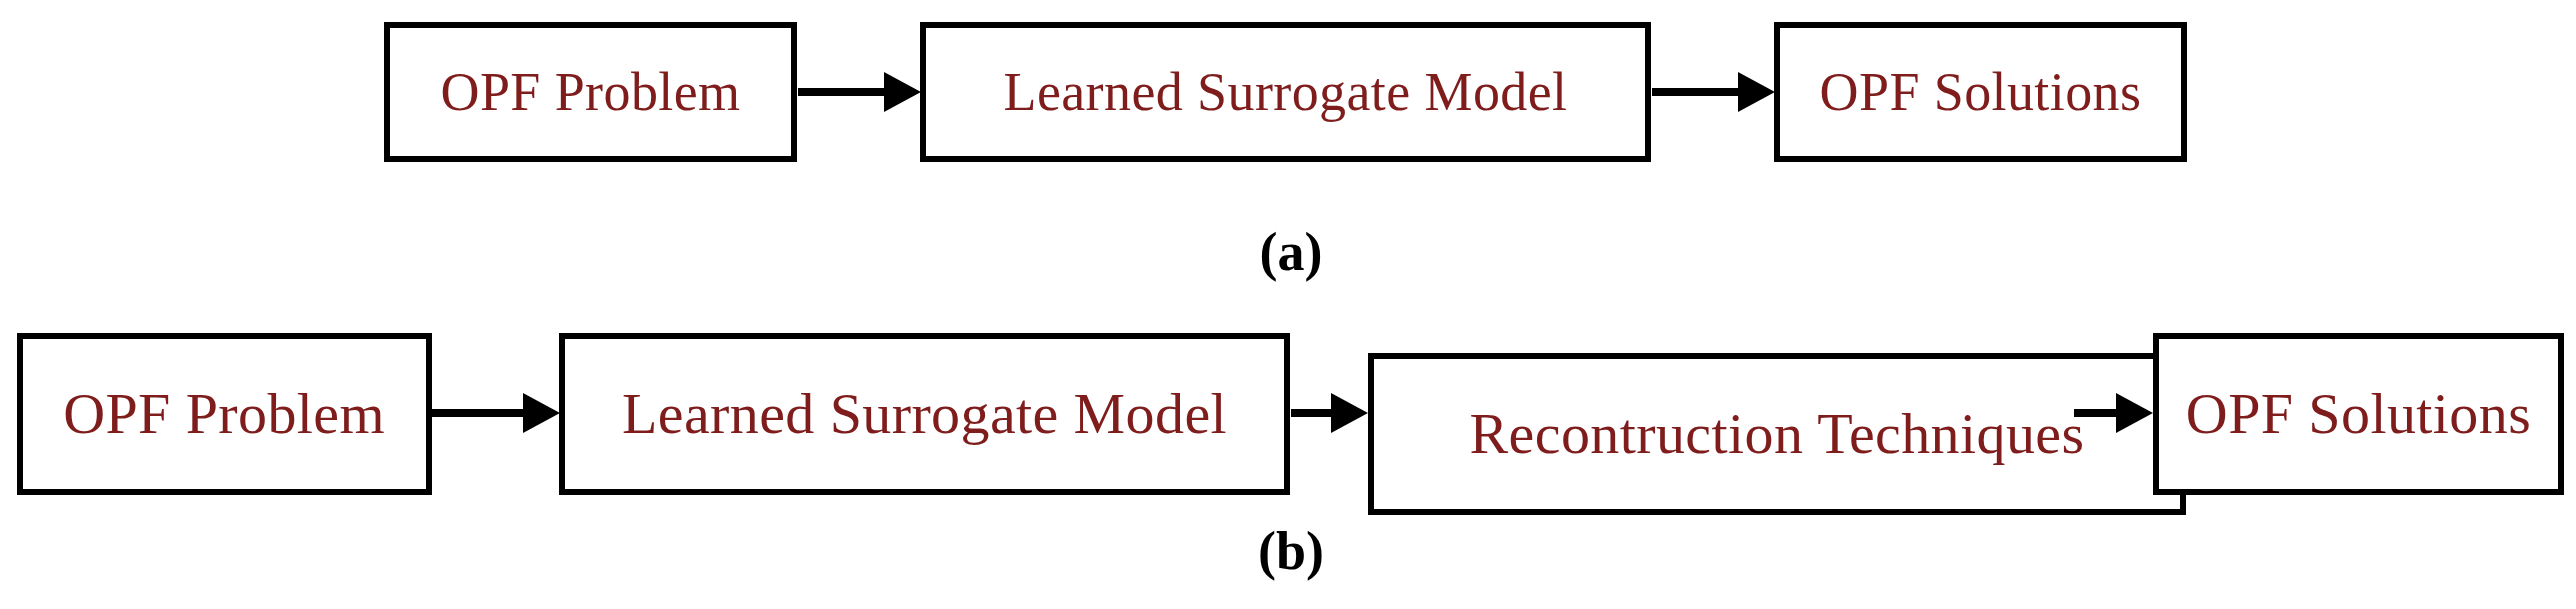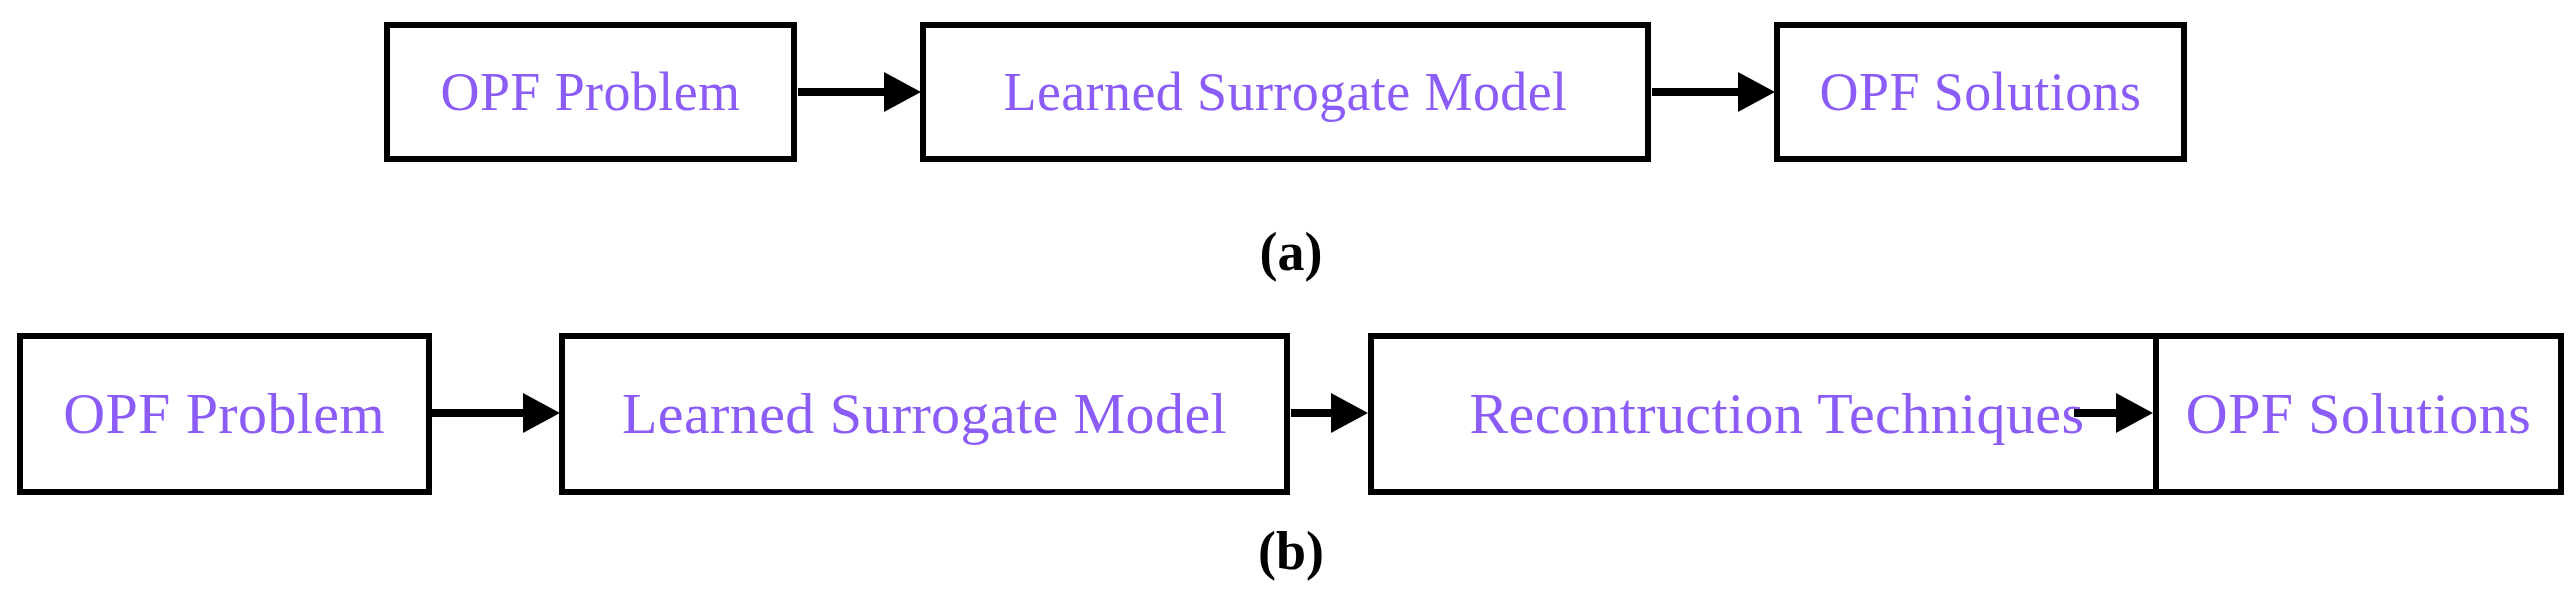--- a/index.html
+++ b/index.html
@@ -27,39 +27,39 @@
     align-items: center;
     justify-content: center;
     color: #000000;
     line-height: 1;
     white-space: nowrap;
   }
   .flow-box .box-label {
     display: block;
     font-family: "Liberation Serif", "DejaVu Serif", serif;
     font-weight: 400;
-    color: #8b5cf6;
+    color: #7f1d1d;
     letter-spacing: 0.4px;
   }
 
   
   .row-a .flow-box { top: 22px; height: 140px; }
   .row-a .box-label { font-size: 54px; }
 
   .box-a-1 { left: 384px;  width: 413px; }
   .box-a-2 { left: 920px; width: 731px; }
   .box-a-3 { left: 1774px; width: 413px; }
 
   
   .row-b .flow-box { top: 333px; height: 162px; }
   .row-b .box-label { font-size: 58px; }
 
   .box-b-1 { left: 16.6px;   width: 415px; }
   .box-b-2 { left: 559px;  width: 731px; }
-  .box-b-3 { left: 1368px; width: 818px; }
+  .box-b-3 { left: 1368px; width: 818px; margin-top: 20px; }
   .box-b-4 { left: 2153px; width: 411px; }
 
   
   .arrow {
     position: absolute;
     height: 0;
     display: block;
   }
   .arrow .shaft {
     position: absolute;

